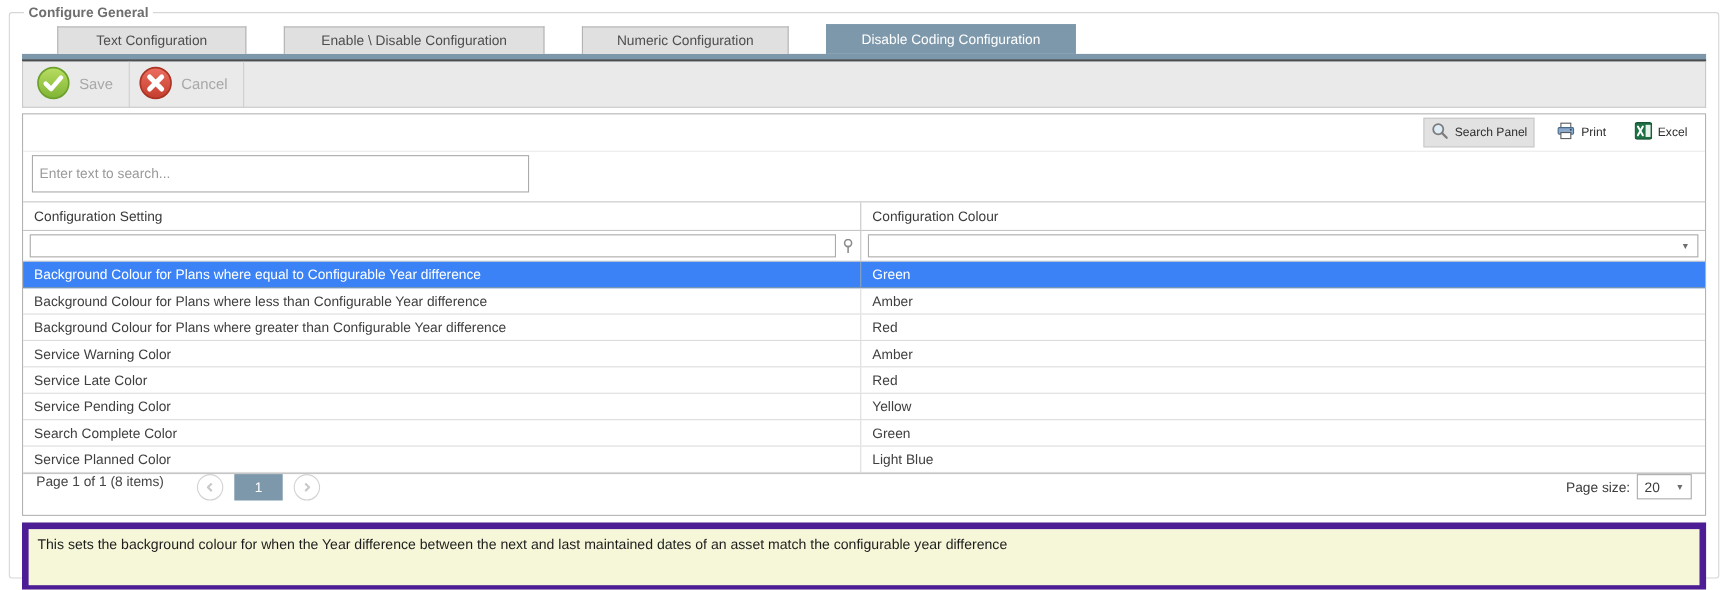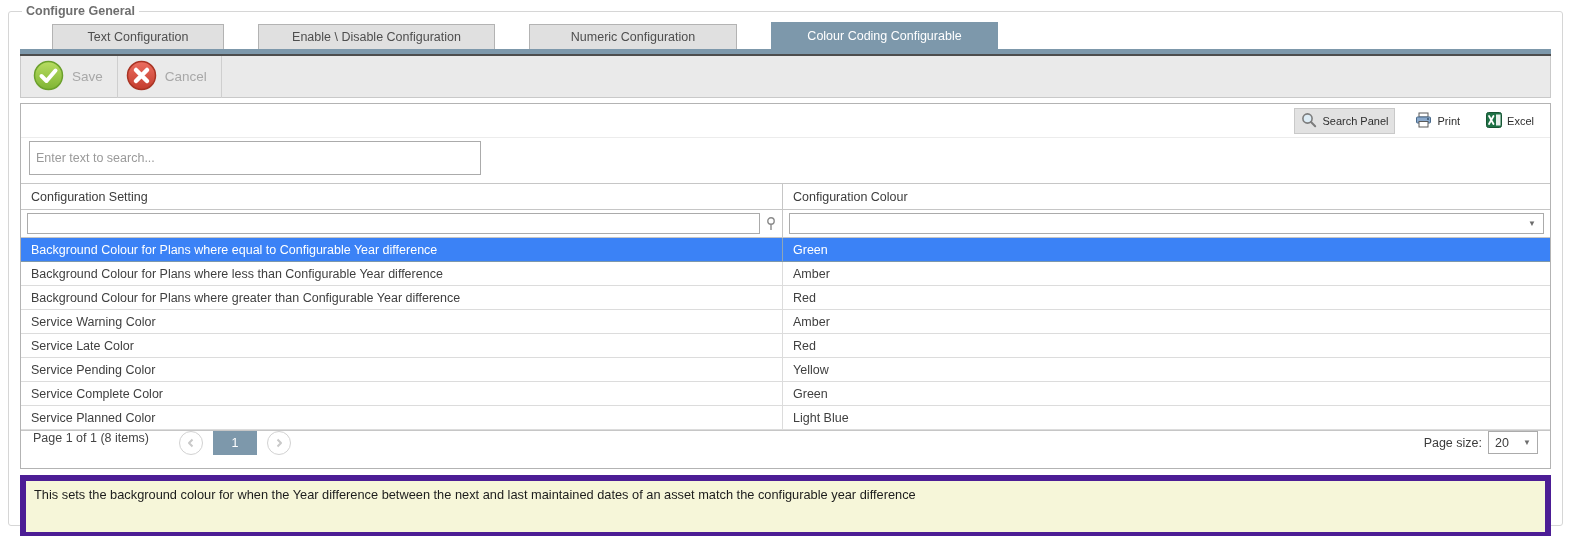--- a/index.html
+++ b/index.html
@@ -8,21 +8,21 @@
 
   fieldset.groupbox { margin: 4px 8px; padding: 2px 11px 10px; border: 1px solid #d6d6d6;
     border-radius: 3px; height: 522px; }
   legend.gb-title { color: #6e6e6e; font-weight: bold; font-size: 12.5px; padding: 0 4px; margin-left: 2px; }
 
   
   .tabstrip { display: flex; align-items: flex-end; height: 27px; margin-top: 2px; }
   .tab { height: 25px; line-height: 25px; text-align: center; background: #e0e0e0;
     border: 1px solid #b3b3b3; border-bottom: none; margin-right: 2px; color: #4e4e4e;
     cursor: default; font-size: 12.5px; margin-left: 32px; }
-  .tab.w0 { width: 172px; } .tab.w1 { width: 237px; } .tab.w2 { width: 208px; } .tab.w3 { width: 227px; }
+  .tab.w0 { width: 172px; } .tab.w1 { width: 237px; } .tab.w2 { width: 188px; } .tab.w3 { width: 227px; }
   .tab.selected { background: #7d98ab; color: #fff; border-color: #7d98ab; height: 27px; line-height: 27px; }
   .accentbar { height: 7px; background: #7d98ab; border-bottom: 2px solid #4d4d4d; }
 
   
   .toolbar { height: 42px; background: #eaeaea; border: 1px solid #c9c9c9; border-top: none;
     display: flex; align-items: flex-start; padding: 0 4px; }
   .tb-btn { display: flex; align-items: center; gap: 8px; padding: 0 14px 0 8px; height: 100%; }
   .tb-btn .tb-label { color: #a8a8a8; font-size: 13.5px; }
   .tb-sep { width: 1px; height: 42px; background: #cfcfcf; }
 
@@ -82,21 +82,21 @@
 </head>
 <body>
 
 <fieldset class="groupbox">
   <legend class="gb-title">Configure General</legend>
 
   <div class="tabstrip">
     <div class="tab w0">Text Configuration</div>
     <div class="tab w1">Enable \ Disable Configuration</div>
     <div class="tab w2">Numeric Configuration</div>
-    <div class="tab w3 selected">Colour Coding Configurable</div>
+    <div class="tab w3 selected">Disable Coding Configuration</div>
   </div>
   <div class="accentbar"></div>
 
   <div class="toolbar">
     <div class="tb-btn">
       <span class="icon">
         <svg width="31" height="31" viewBox="0 0 31 31">
           <defs>
               <linearGradient id="gsave" x1="0" y1="0" x2="0" y2="1">
             <stop offset="0" stop-color="#b8dd62"></stop>
@@ -237,21 +237,21 @@
       <div class="gridcols row">
         <div class="cell c1">
             <span>Service Pending Color</span>
           </div>
         <div class="cell">
             <span>Yellow</span>
           </div>
       </div>
       <div class="gridcols row">
         <div class="cell c1">
-            <span>Service Complete Color</span>
+            <span>Search Complete Color</span>
           </div>
         <div class="cell">
             <span>Green</span>
           </div>
       </div>
       <div class="gridcols row">
         <div class="cell c1">
             <span>Service Planned Color</span>
           </div>
         <div class="cell">

